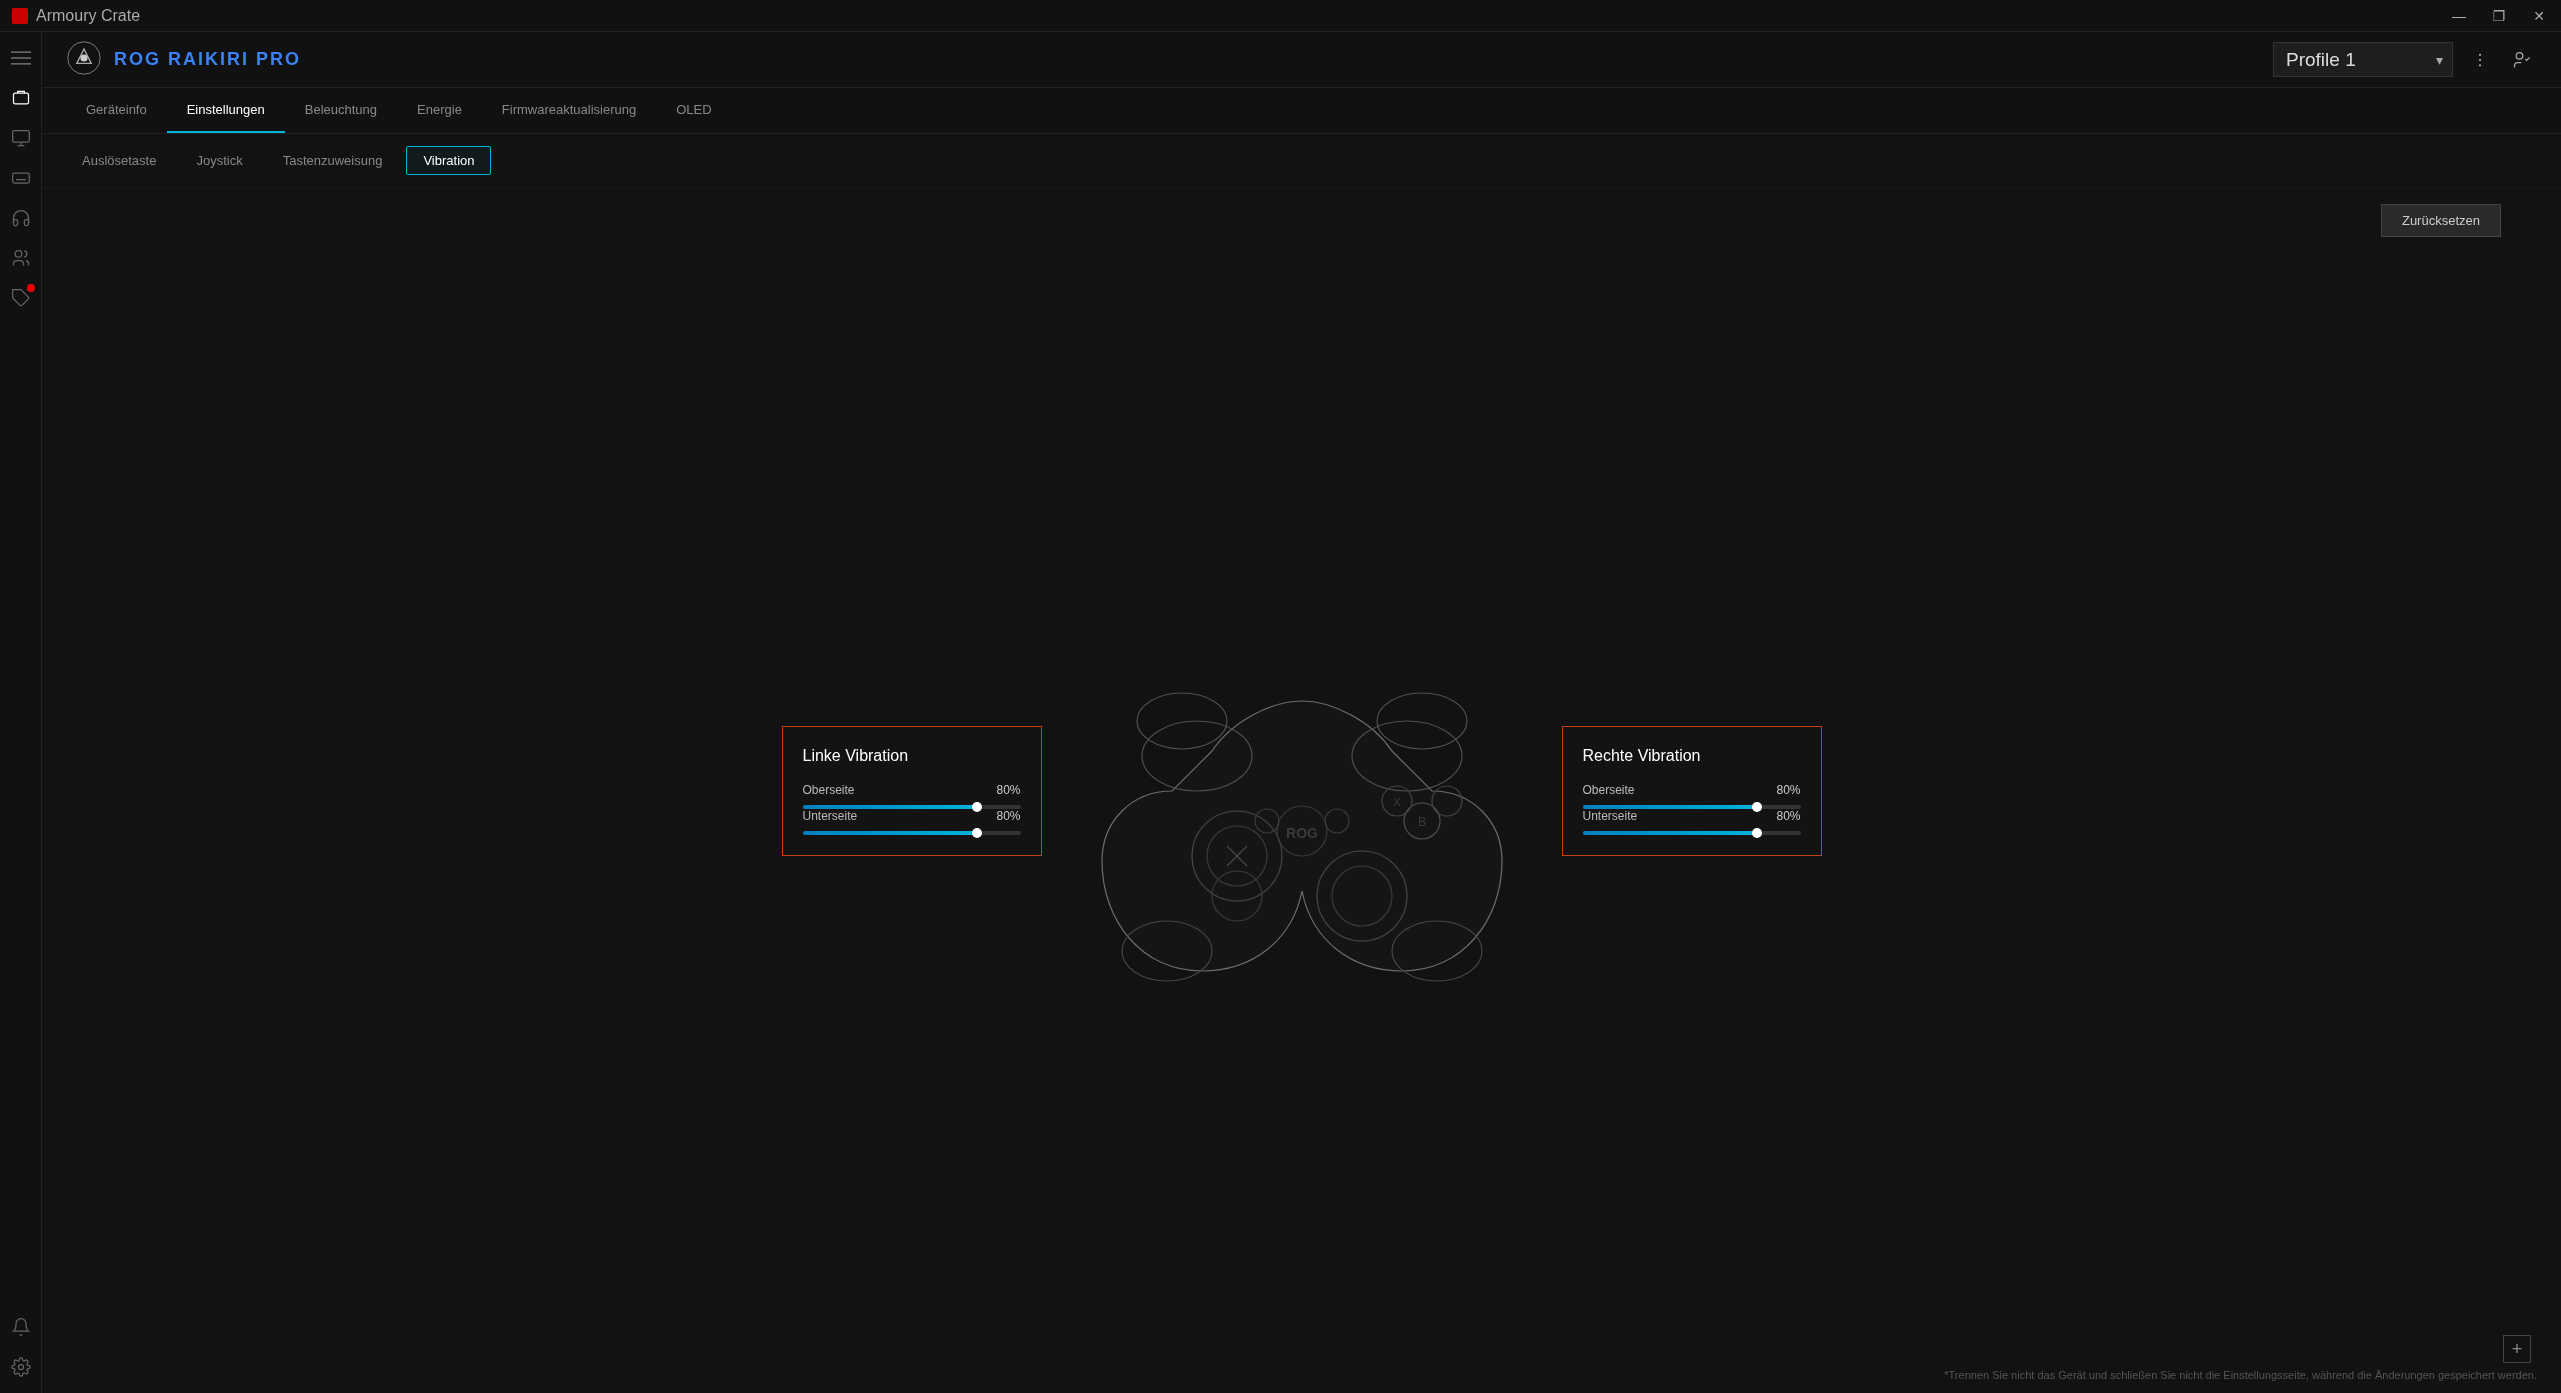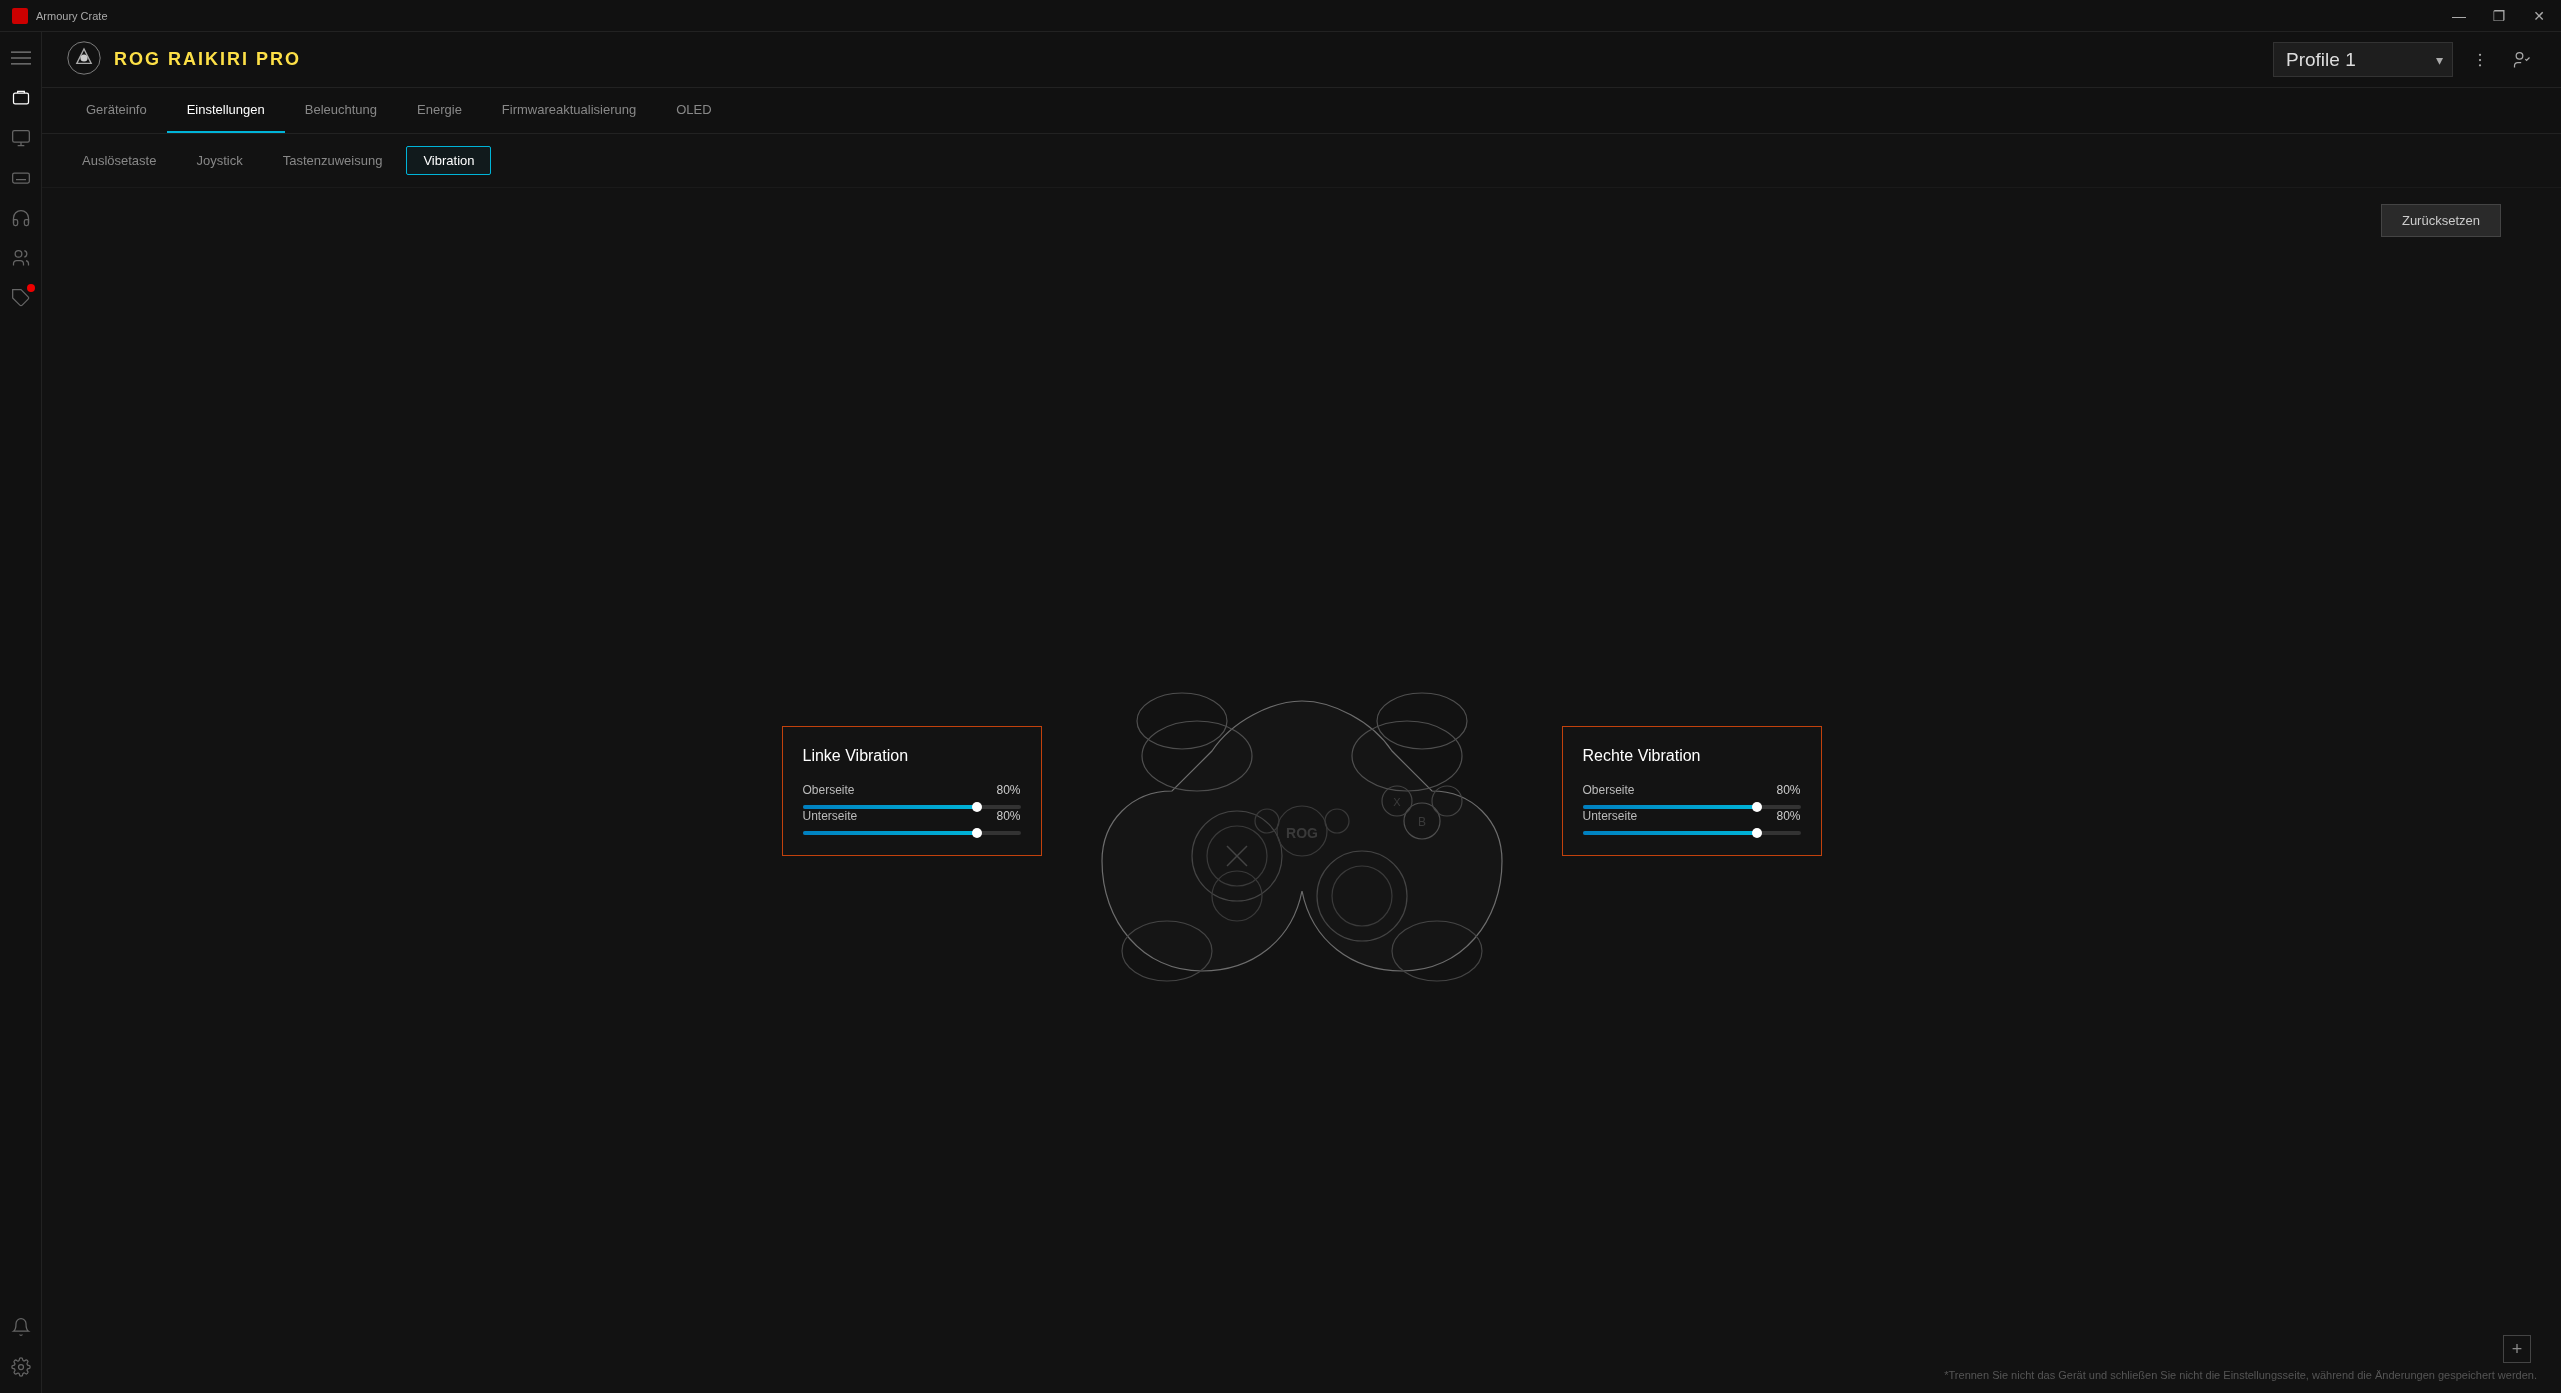--- a/index.html
+++ b/index.html
@@ -24,21 +24,21 @@
       position: relative;
       border-bottom: 1px solid #222;
     }
     #titlebar .app-icon {
       width: 16px; height: 16px;
       background: #c00;
       border-radius: 2px;
       margin-right: 8px;
     }
     #titlebar .app-title {
-      font-size: 11px;
+      font-size: 16px;
       color: #aaa;
     }
     #titlebar .window-controls {
       position: absolute;
       right: 12px;
       top: 0;
       height: 32px;
       display: flex;
       align-items: center;
       gap: 20px;
@@ -112,21 +112,21 @@
       display: flex;
       align-items: center;
       gap: 12px;
     }
     #logo .rog-icon svg {
       width: 36px; height: 36px;
     }
     #logo .product-name {
       font-size: 18px;
       font-weight: bold;
-      color: #fde047;
+      color: #3b82f6;
       letter-spacing: 2px;
     }
 
     
     #profile-area {
       margin-left: auto;
       display: flex;
       align-items: center;
       gap: 12px;
     }

